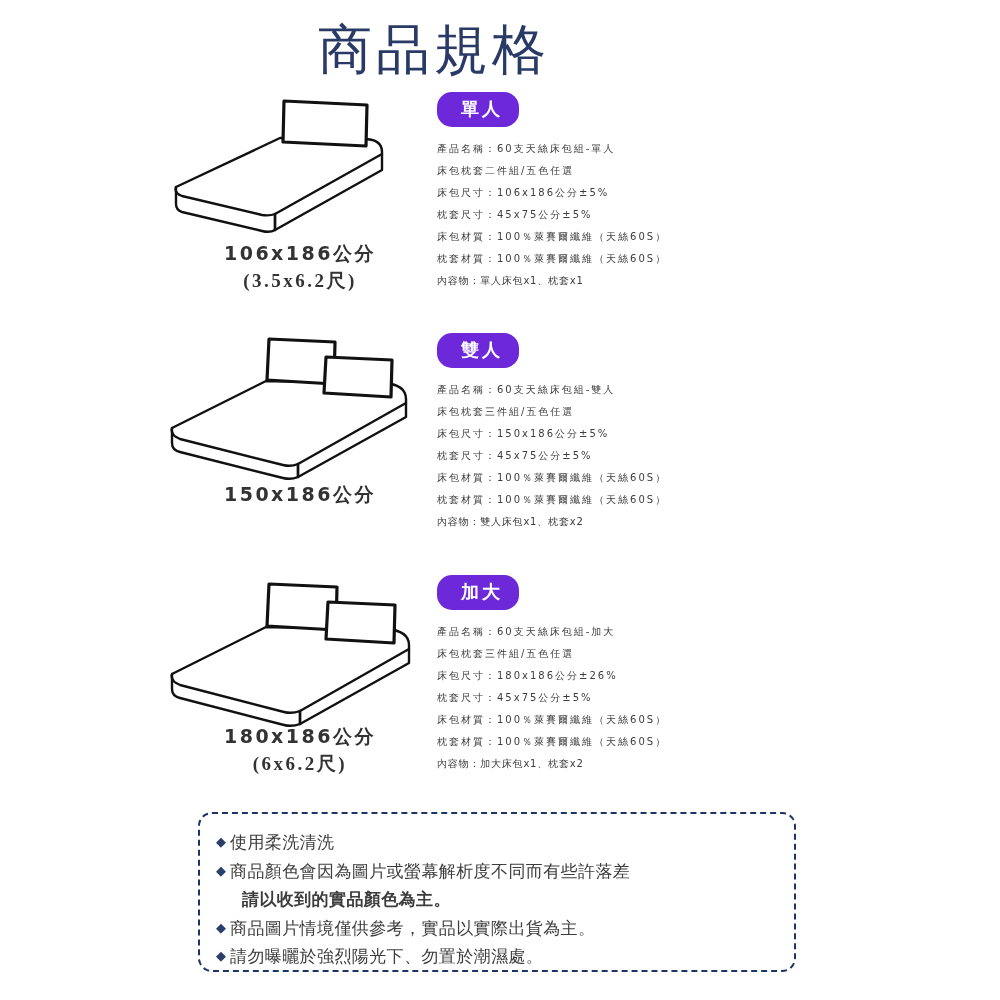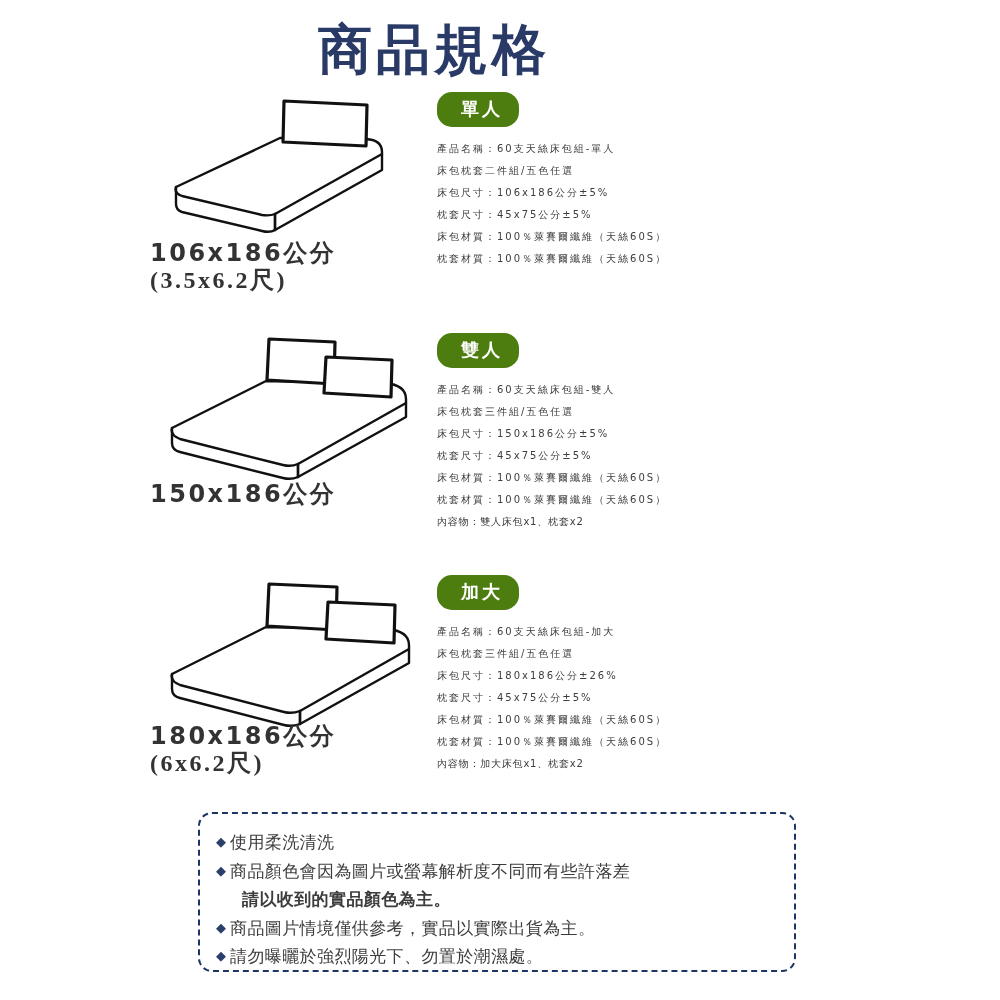--- a/index.html
+++ b/index.html
@@ -19,21 +19,21 @@
 
   
   .page-title {
     position: absolute;
     top: 18px;
     left: 0;
     width: 868px;
     text-align: center;
     font-size: 54px;
     line-height: 64px;
-    font-weight: bold;
+    font-weight: normal;
     color: #2a3a66;
     letter-spacing: 4px;
     white-space: nowrap;
   }
 
   
   .spec-row {
     position: absolute;
     left: 0;
     width: 1000px;
@@ -50,39 +50,40 @@
     width: 265px;
     height: 160px;
   }
   .illus svg { display: block; width: 265px; height: 160px; }
 
   .dim-label {
     position: absolute;
     left: 150px;
     top: 148px;
     width: 300px;
-    font-size: 24px;
+    text-align: center;
+    font-size: 19px;
     line-height: 27px;
     font-weight: bold;
     color: #333333;
     letter-spacing: 2.5px;
     white-space: nowrap;
   }
   .dim-label .dim-sub { display: block; font-family: Liberation Serif, serif; }
 
   .info {
     position: absolute;
     left: 437px;
     top: 0;
     width: 430px;
   }
 
   .badge {
     display: inline-block;
-    background: #4d7c0f;
+    background: #6d28d9;
     color: #ffffff;
     font-size: 18px;
     font-weight: bold;
     line-height: 1;
     padding: 8px 16px 9px 24px;
     border-radius: 15px;
     letter-spacing: 3px;
     white-space: nowrap;
   }
 
@@ -169,20 +170,21 @@
 
   <div class="info">
     <span class="badge">單人</span>
     <div class="spec-lines">
       <span class="line">產品名稱：60支天絲床包組-單人</span>
       <span class="line">床包枕套二件組/五色任選</span>
       <span class="line">床包尺寸：106x186公分±5%</span>
       <span class="line">枕套尺寸：45x75公分±5%</span>
       <span class="line">床包材質：100％萊賽爾纖維（天絲60S）</span>
       <span class="line">枕套材質：100％萊賽爾纖維（天絲60S）</span>
+      <span class="line tight">內容物：單人床包x1、枕套x1</span>
     </div>
   </div>
 </div>
 
 <div class="spec-row r2">
 
   <div class="illus">
     <svg viewBox="0 0 265 160" xmlns="http://www.w3.org/2000/svg">
       <g fill="none" stroke="#111111" stroke-width="2.4" stroke-linejoin="round" stroke-linecap="round">
         <path d="M96 48 L215 50 Q236 52 236 66 L236 70 L128 131 Q121 134 113 132 L10 106 Q0 102 2 95 Z"></path>

